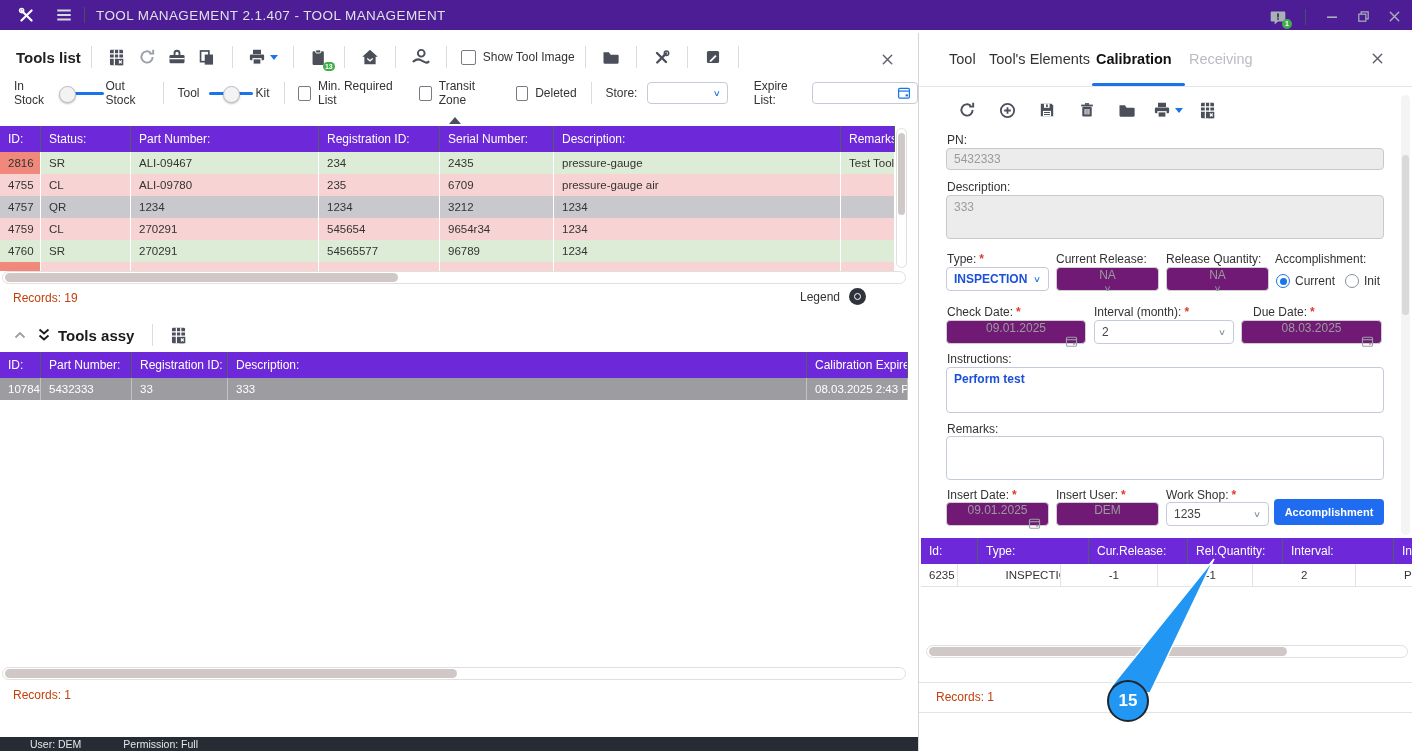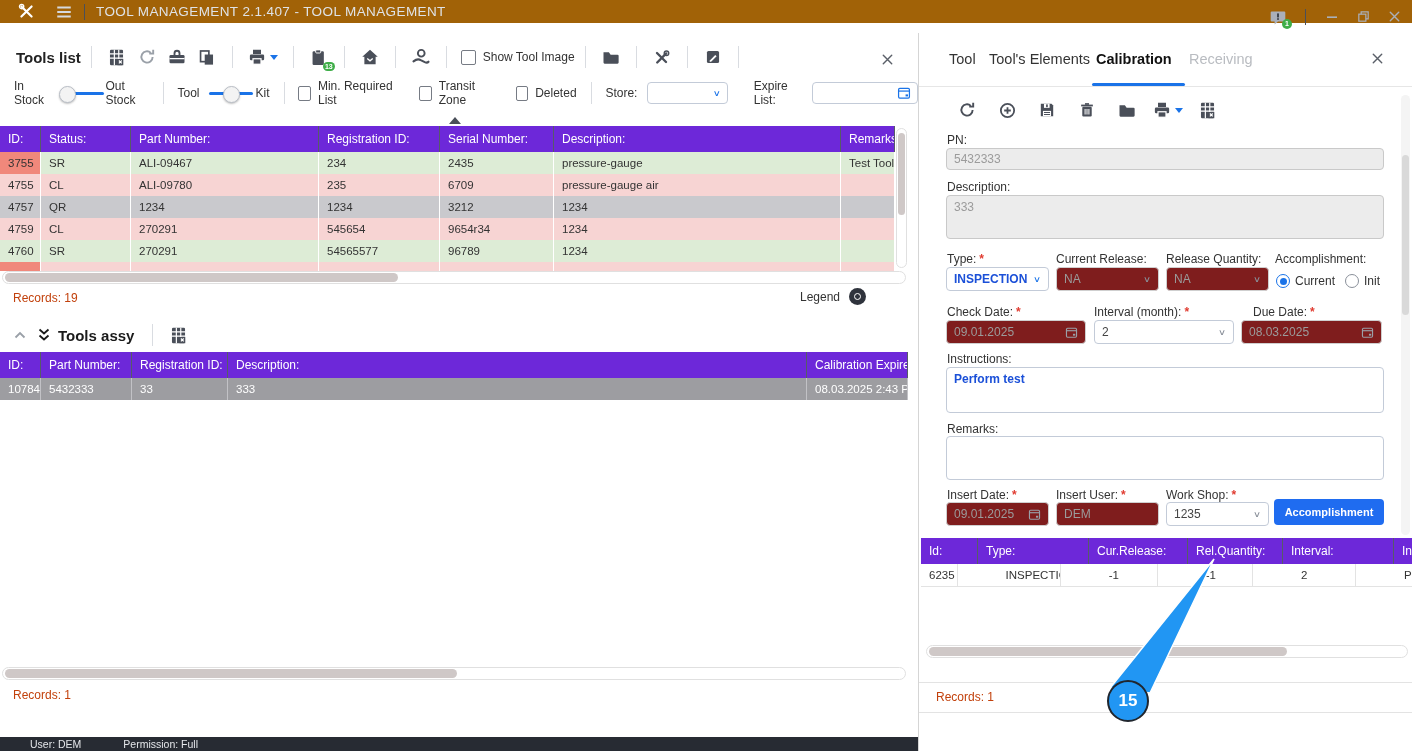--- a/index.html
+++ b/index.html
@@ -1,20 +1,20 @@
 <!DOCTYPE html>
 <html><head>
 <meta charset="utf-8">
 <style>
   html,body{margin:0;padding:0;background:#fff;font-family:"Liberation Sans",sans-serif;}
   #app{position:relative;width:1412px;height:751px;overflow:hidden;background:#fff;}
   .abs{position:absolute;text-align:center;}
   svg.ic{display:block;}
   
-  .titlebar{position:absolute;left:0;top:0;width:1412px;height:23px;background:#a16207;color:#e6e8ec;display:flex;align-items:center;}
+  .titlebar{position:absolute;left:0;top:0;width:1412px;height:30px;background:#4c1d95;color:#e6e8ec;display:flex;align-items:center;}
   .titlebar .logo{margin-left:18px;color:#fff;}
   .titlebar .menu{margin-left:20px;color:#d6d9de;}
   .tb-sep{width:1px;height:16px;background:#4a4f59;margin:0 11px;}
   .tb-title{font-size:13.5px;letter-spacing:.4px;color:#dfe2e6;white-space:nowrap;}
   .tb-right{position:absolute;right:10px;top:0;height:33px;display:flex;align-items:center;gap:16px;color:#aab0ba;}
   .chat-wrap{position:relative;}
   .chat-badge{position:absolute;right:-5px;bottom:-3px;width:10px;height:10px;border-radius:50%;background:#3fae49;color:#fff;font-size:7px;line-height:10px;text-align:center;font-weight:bold;}
   
   .lp-toolbar{position:absolute;left:0;top:38px;width:918px;height:38px;display:flex;align-items:center;background:#fff;}
   .lp-title{font-size:15px;font-weight:bold;color:#222;margin-left:16px;}
@@ -75,21 +75,21 @@
   .pclose{position:absolute;right:28px;top:18px;color:#5a5f68;}
   .ptools{position:absolute;left:0;top:62px;width:494px;height:30px;display:flex;align-items:center;}
   .ptools .tbtn{width:40px;height:26px;color:#4a4f59;}
   .flab{position:absolute;font-size:12px;color:#333;white-space:nowrap;}
   .req{color:#e03c31;margin-left:3px;font-weight:bold;}
   .fin{position:absolute;height:22px;border:1px solid #c9c9c9;border-radius:4px;background:#ececec;box-sizing:border-box;display:flex;align-items:center;padding:0 7px;font-size:12px;color:#9b9b9b;}
   .fta{position:absolute;border:1px solid #c9c9c9;border-radius:4px;background:#ececec;box-sizing:border-box;padding:4px 7px;font-size:12px;color:#9b9b9b;}
   .fta.white{background:#fff;border-color:#c3cbd8;}
   .blue-bold{color:#1b50d8;font-weight:bold;}
   .psel{position:absolute;height:24px;border:1px solid #c3cbd8;border-radius:4px;background:#fff;box-sizing:border-box;display:flex;align-items:center;padding:0 7px;font-size:12px;color:#444;}
-  .psel.dis{background:#7f1d1d;border-color:#cfcfcf;color:#9b9b9b;}
+  .psel.dis{background:#701a75;border-color:#cfcfcf;color:#9b9b9b;flex-direction:column;}
   .cal-ic{margin-left:auto;color:#9aa0a8;}
   .cal-ic.blue{color:#1a73e8;}
   .radio{width:14px;height:14px;border-radius:50%;border:1px solid #8a909a;background:#fff;display:inline-block;box-sizing:border-box;position:relative;vertical-align:-3px;}
   .radio.on{border-color:#1a73e8;}
   .radio.on:after{content:"";position:absolute;left:2.5px;top:2.5px;width:7px;height:7px;border-radius:50%;background:#1a73e8;}
   .rlab{font-size:12px;color:#333;margin:0 10px 0 5px;}
   .accbtn{position:absolute;left:355px;top:466px;width:110px;height:26px;background:#1f6cf0;border:none;border-radius:4px;color:#fff;font-size:11px;font-weight:bold;font-family:"Liberation Sans",sans-serif;}
   .t3{position:absolute;left:2px;top:505px;width:492px;}
   .t3 .e0{width:57px}.t3 .e1{width:111px}.t3 .e2{width:99px}.t3 .e3{width:95px}.t3 .e4{width:111px}.t3 .e5{flex:1}
   .t3 .trow{background:#fff;border-bottom:1px solid #e3e3e3;gap:40px;}
@@ -367,21 +367,21 @@
   <div class="thead">
     <div class="c0">ID:</div>
     <div class="c1">Status:</div>
     <div class="c2">Part Number:</div>
     <div class="c3">Registration ID:</div>
     <div class="c4">Serial Number:</div>
     <div class="c5">Description:</div>
     <div class="c6">Remarks:</div>
   </div>
   <div class="trow">
-    <div class="c0 salmon">3755</div>
+    <div class="c0 salmon">2816</div>
     <div class="c1 green">SR</div>
     <div class="c2 green">ALI-09467</div>
     <div class="c3 green">234</div>
     <div class="c4 green">2435</div>
     <div class="c5 green">pressure-gauge</div>
     <div class="c6 green">Test Tool</div>
   </div>
   <div class="trow">
     <div class="c0 pink">4755</div>
     <div class="c1 pink">CL</div>

